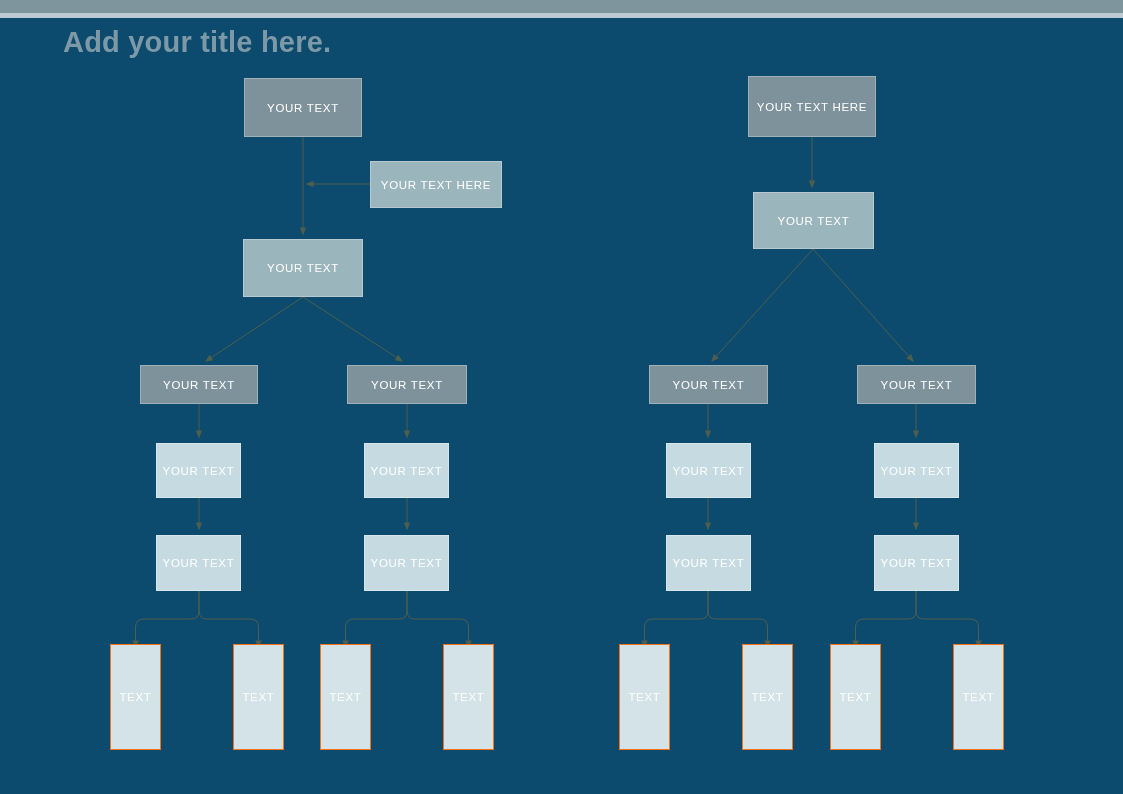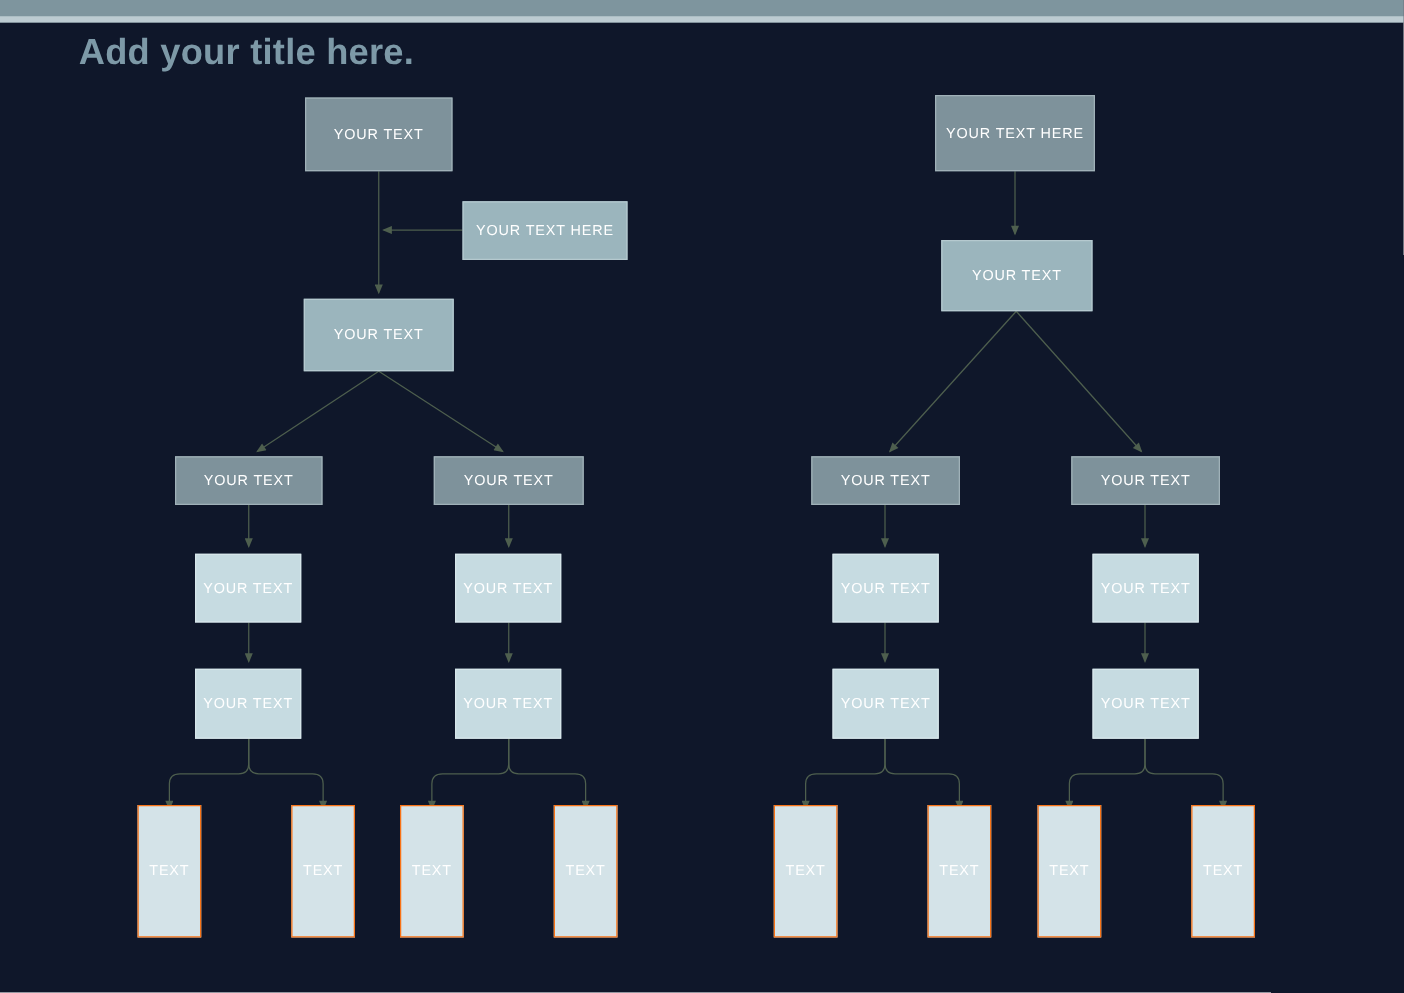--- a/index.html
+++ b/index.html
@@ -1,17 +1,17 @@
 <!DOCTYPE html>
 <html style="--topbar: #7e959e; --topbar-edge: #bccbd1; --title: #7d99a7; --box-dark: #7e929b; --box-medium: #9bb5bd; --box-light: #c6dbe1; --box-pale: #d4e3e8; --line: #4e5f4e;"><head>
 <meta charset="utf-8">
 <style>
   html,body{margin:0;padding:0;background:#ffffff;}
   .canvas{
-    position:relative;width:1123px;height:794px;background:#0f172a;
+    position:relative;width:1123px;height:794px;background:#0c4a6e;
     overflow:hidden;font-family:"Liberation Sans",sans-serif;
   }
   .topbar{
     position:absolute;left:0;top:0;width:1123px;height:13px;
     background:var(--topbar,#7e959e);
     border-bottom:5px solid var(--topbar-edge,#bccbd1);
   }
   .title{
     position:absolute;left:63px;top:26px;margin:0;
     font-size:29px;font-weight:bold;letter-spacing:0.2px;

